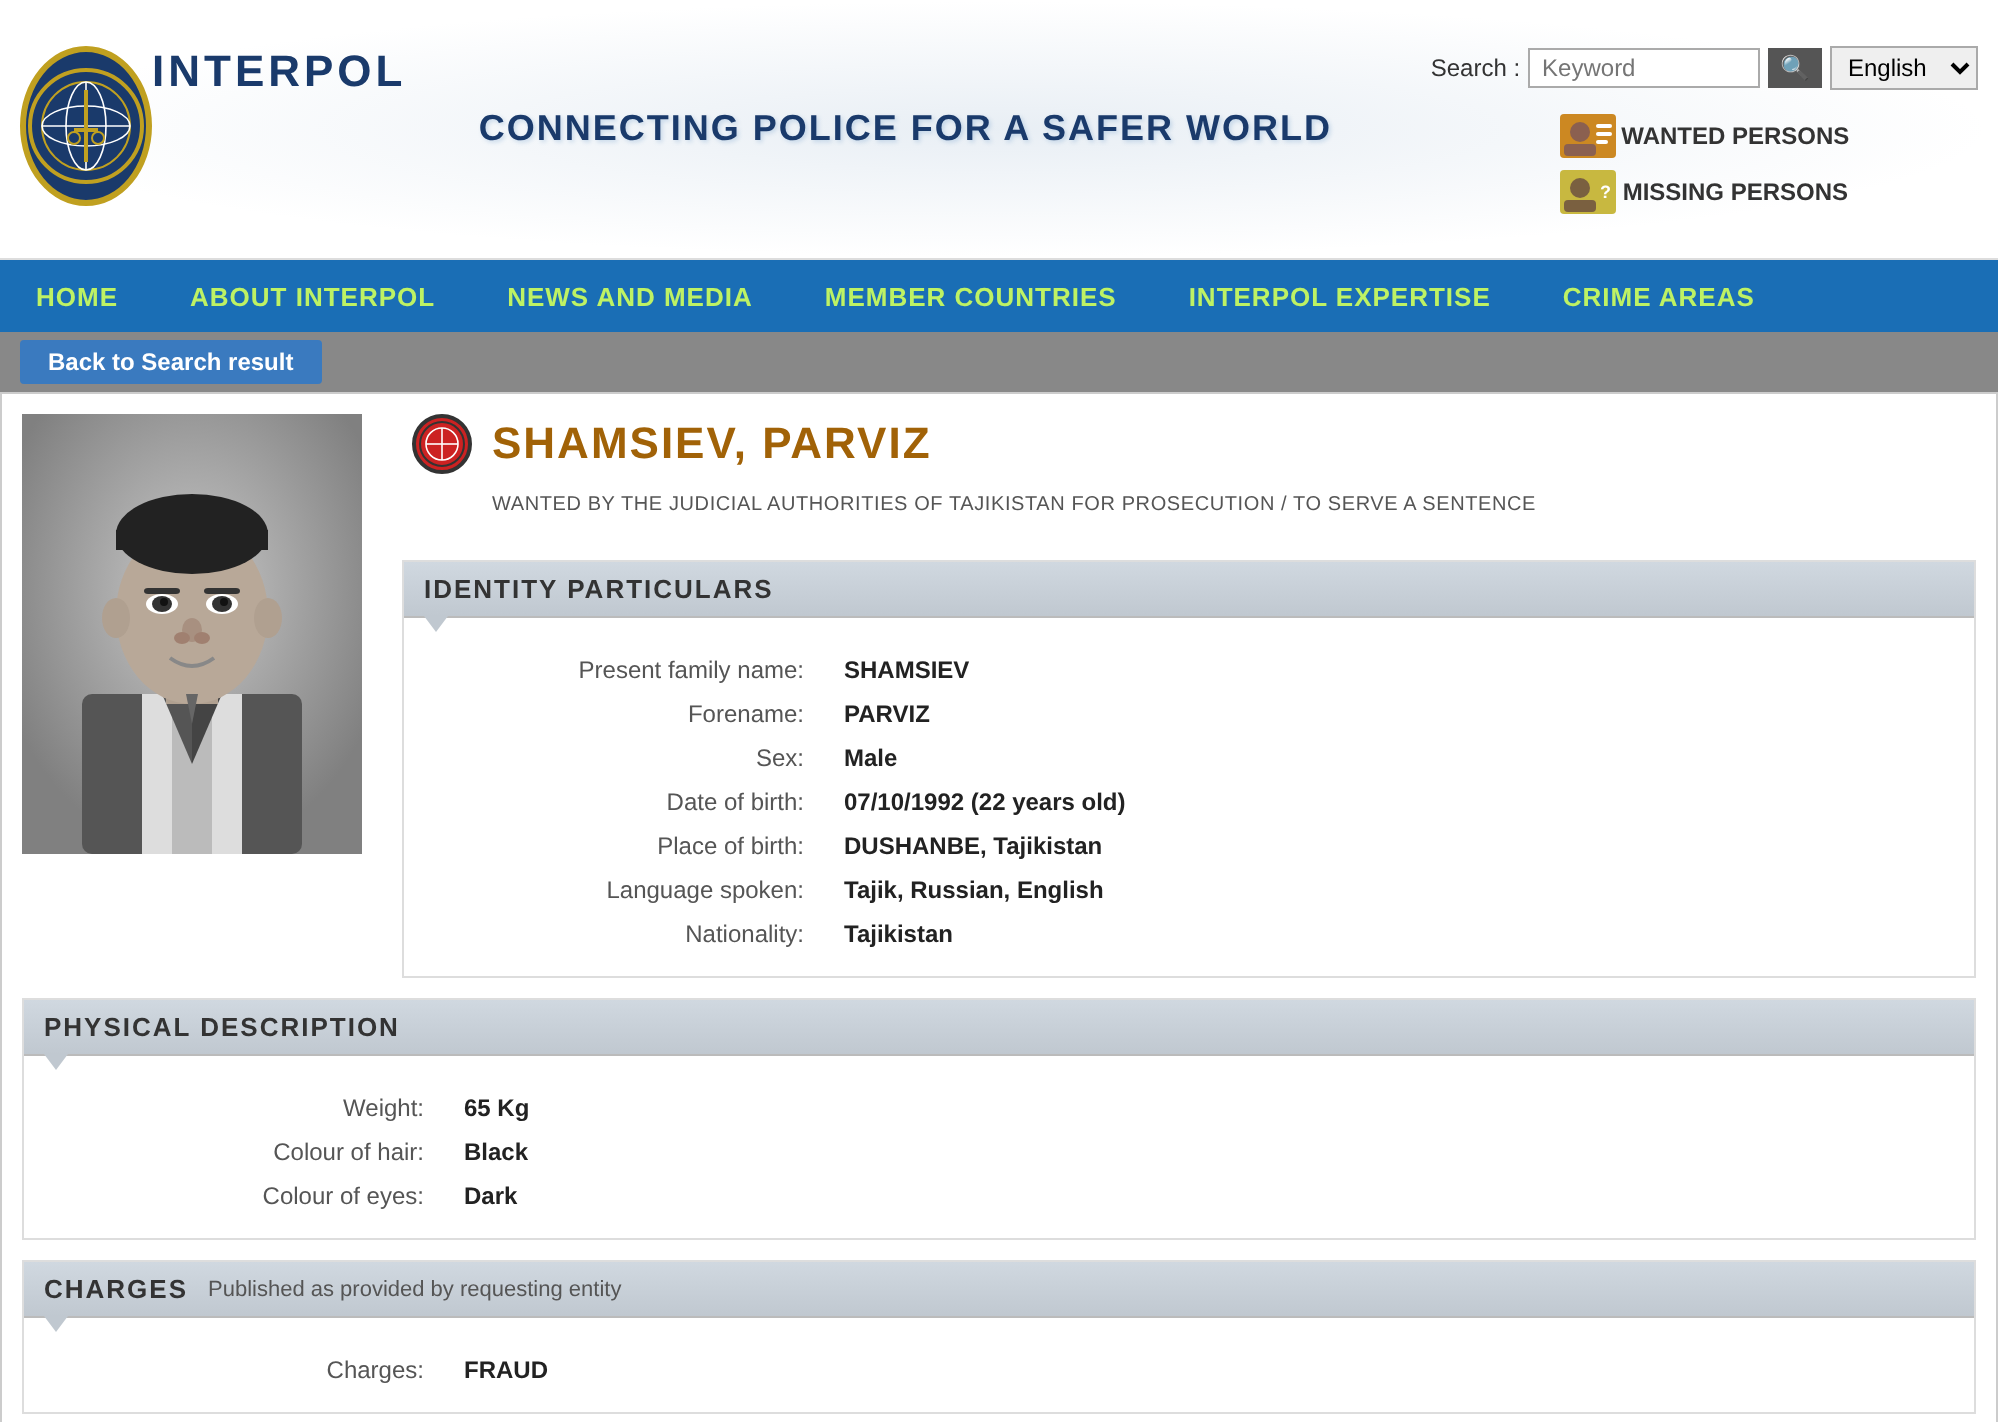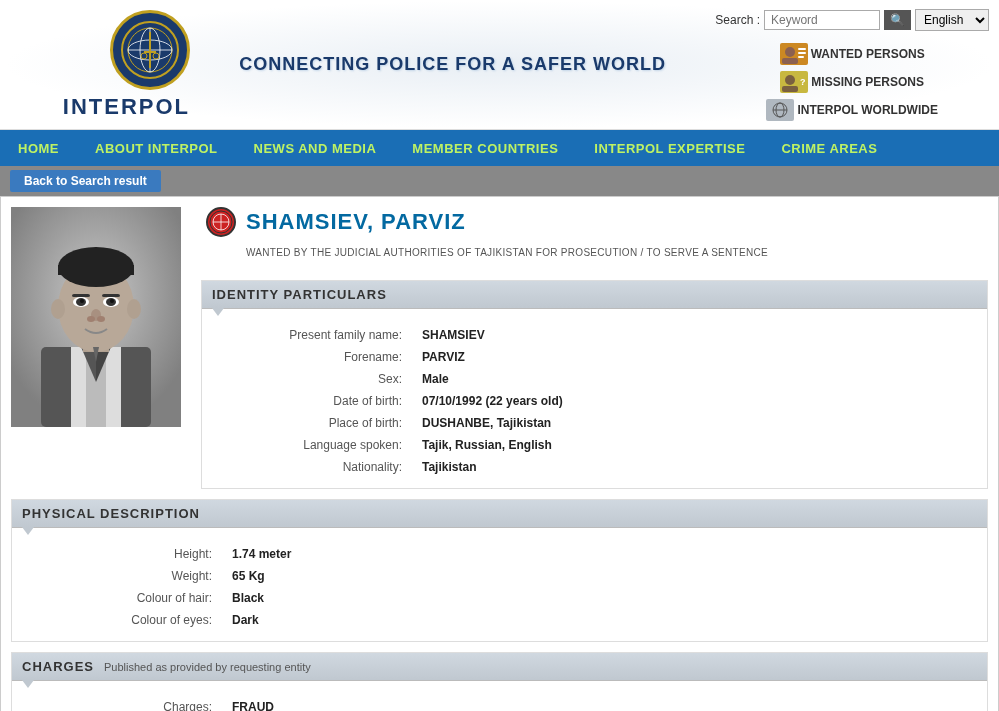--- a/index.html
+++ b/index.html
@@ -11,22 +11,22 @@
       display: flex;
       align-items: center;
       padding: 8px 10px;
       border-bottom: 1px solid #ddd;
       position: relative;
       min-height: 130px;
       background-image: radial-gradient(ellipse at 50% 50%, rgba(180,200,220,0.3) 0%, rgba(255,255,255,0) 70%);
     }
     #logo-area {
       display: flex;
-      flex-direction: column;
-      align-items: flex-end;
+      flex-direction: row;
+      align-items: flex-start;
       width: 180px;
       flex-shrink: 0;
     }
     #logo-circle {
       width: 80px;
       height: 80px;
       border-radius: 50%;
       background: #1a3a6b;
       display: flex;
       align-items: center;
@@ -164,21 +164,21 @@
       background: #cc2222;
       border-radius: 50%;
       border: 2px solid #333;
       display: flex;
       align-items: center;
       justify-content: center;
     }
     #person-name {
       font-size: 22px;
       font-weight: bold;
-      color: #0369a1;
+      color: #a16207;
       letter-spacing: 1px;
     }
     #wanted-by {
       font-size: 10px;
       color: #555;
       margin-bottom: 12px;
       letter-spacing: 0.5px;
     }
 
     
@@ -337,31 +337,20 @@
       <span class="quick-link-icon">
         <svg width="28" height="22" viewBox="0 0 28 22">
           <rect width="28" height="22" rx="2" fill="#c8b840"></rect>
           <circle cx="10" cy="9" r="5" fill="#7a6040"></circle>
           <rect x="2" y="15" width="16" height="6" rx="2" fill="#7a6040"></rect>
           <text x="20" y="14" font-size="9" fill="white" font-weight="bold">?</text>
         </svg>
       </span>
       <span>MISSING PERSONS</span>
     </a>
-    <a class="quick-link">
-      <span class="quick-link-icon">
-        <svg width="28" height="22" viewBox="0 0 28 22">
-          <rect width="28" height="22" rx="2" fill="#b0b8c0"></rect>
-          <circle cx="14" cy="11" r="7" fill="none" stroke="#555" stroke-width="1"></circle>
-          <ellipse cx="14" cy="11" rx="4" ry="7" fill="none" stroke="#555" stroke-width="1"></ellipse>
-          <line x1="7" y1="11" x2="21" y2="11" stroke="#555" stroke-width="1"></line>
-        </svg>
-      </span>
-      <span>INTERPOL WORLDWIDE</span>
-    </a>
   </div>
 </div>
 
 <div id="nav">
   <div class="nav-item">HOME</div>
   <div class="nav-item">ABOUT INTERPOL</div>
   <div class="nav-item">NEWS AND MEDIA</div>
   <div class="nav-item">MEMBER COUNTRIES</div>
   <div class="nav-item">INTERPOL EXPERTISE</div>
   <div class="nav-item">CRIME AREAS</div>
@@ -485,24 +474,20 @@
     </div>
   </div>
 
   <div class="section-block" style="margin:0 10px 10px 10px;">
     <div class="section-header">
       <span>PHYSICAL DESCRIPTION</span>
     </div>
     <div class="section-content">
       <table class="info-table">
         <tbody>
-            <tr>
-          <td class="label">Height:</td>
-          <td class="value">1.74 meter</td>
-        </tr>
         <tr>
           <td class="label">Weight:</td>
           <td class="value">65 Kg</td>
         </tr>
         <tr>
           <td class="label">Colour of hair:</td>
           <td class="value">Black</td>
         </tr>
         <tr>
           <td class="label">Colour of eyes:</td>

